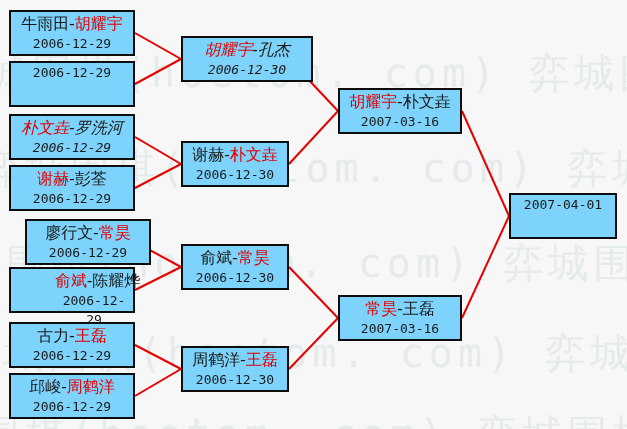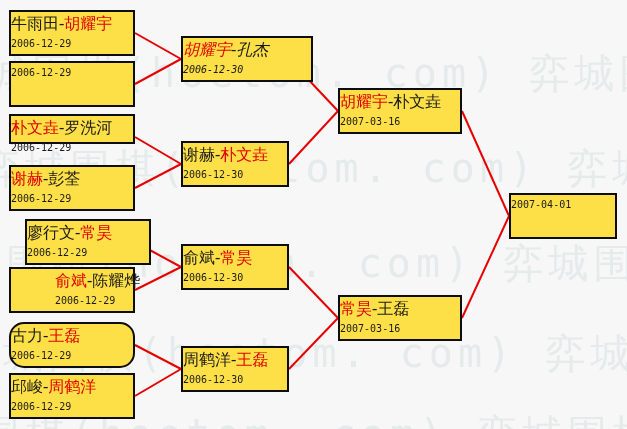--- a/index.html
+++ b/index.html
@@ -38,34 +38,35 @@
   }
   #connectors line {
     stroke: #e60000;
     stroke-width: 2;
   }
 
   
   .box {
     position: absolute;
     box-sizing: border-box;
-    background: #fde047;
+    background: #7dd3fc;
     border: 2px solid #0d0d0d;
     z-index: 2;
+    text-align: center;
     color: #1a1a1a;
   }
   .players {
     font-size: 16px;
     line-height: 21px;
     padding-top: 1px;
     white-space: nowrap;
   }
   .players .win { color: #e00000; }
   .date {
-    font-size: 10px;
+    font-size: 13px;
     line-height: 19px;
     font-family: "DejaVu Sans Mono", "Liberation Mono", monospace;
     letter-spacing: 0px;
   }
 </style>
 </head>
 <body>
 
 <div id="stage">
 
@@ -94,37 +95,37 @@
     <line x1="462" y1="318" x2="509" y2="216"></line>
   </svg>
 
   <div class="box" style="left:9px; top:10px; width:126px; height:46px;">
     <div class="players"><span>牛雨田-</span><span class="win">胡耀宇</span><span></span></div>
     <div class="date">2006-12-29</div>
   </div>
   <div class="box" style="left:9px; top:61px; width:126px; height:46px;">
     <div class="date">2006-12-29</div>
   </div>
-  <div class="box" style="left:9px; top:114px; width:126px; height:30px;">
+  <div class="box" style="left:9px; top:114px; width:126px; height:46px;font-style:italic;">
     <div class="players"><span></span><span class="win">朴文垚</span><span>-罗洗河</span></div>
     <div class="date">2006-12-29</div>
   </div>
   <div class="box" style="left:9px; top:165px; width:126px; height:46px;">
     <div class="players"><span></span><span class="win">谢赫</span><span>-彭荃</span></div>
     <div class="date">2006-12-29</div>
   </div>
   <div class="box" style="left:9px; top:219px; width:126px; height:46px;margin-left:16px;">
     <div class="players"><span>廖行文-</span><span class="win">常昊</span><span></span></div>
     <div class="date">2006-12-29</div>
   </div>
   <div class="box" style="left:9px; top:267px; width:126px; height:46px;padding-left:44px;">
     <div class="players"><span></span><span class="win">俞斌</span><span>-陈耀烨</span></div>
     <div class="date">2006-12-29</div>
   </div>
-  <div class="box" style="left:9px; top:322px; width:126px; height:46px;border-radius:15px;">
+  <div class="box" style="left:9px; top:322px; width:126px; height:46px;">
     <div class="players"><span>古力-</span><span class="win">王磊</span><span></span></div>
     <div class="date">2006-12-29</div>
   </div>
   <div class="box" style="left:9px; top:373px; width:126px; height:46px;">
     <div class="players"><span>邱峻-</span><span class="win">周鹤洋</span><span></span></div>
     <div class="date">2006-12-29</div>
   </div>
 
   <div class="box" style="left:181px; top:36px; width:132px; height:46px;font-style:italic;">
     <div class="players"><span></span><span class="win">胡耀宇</span><span>-孔杰</span></div>

